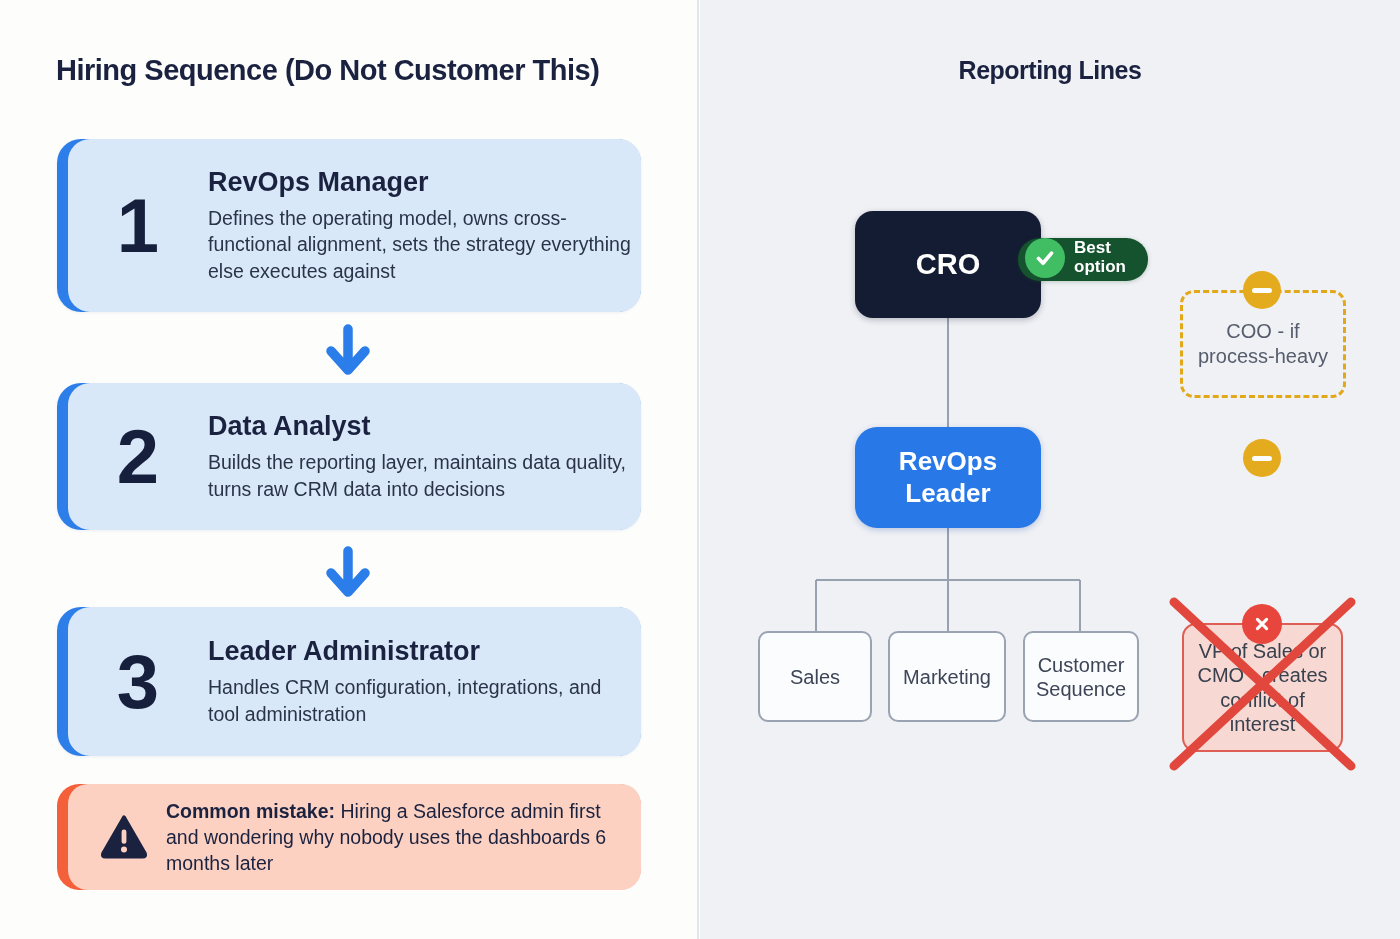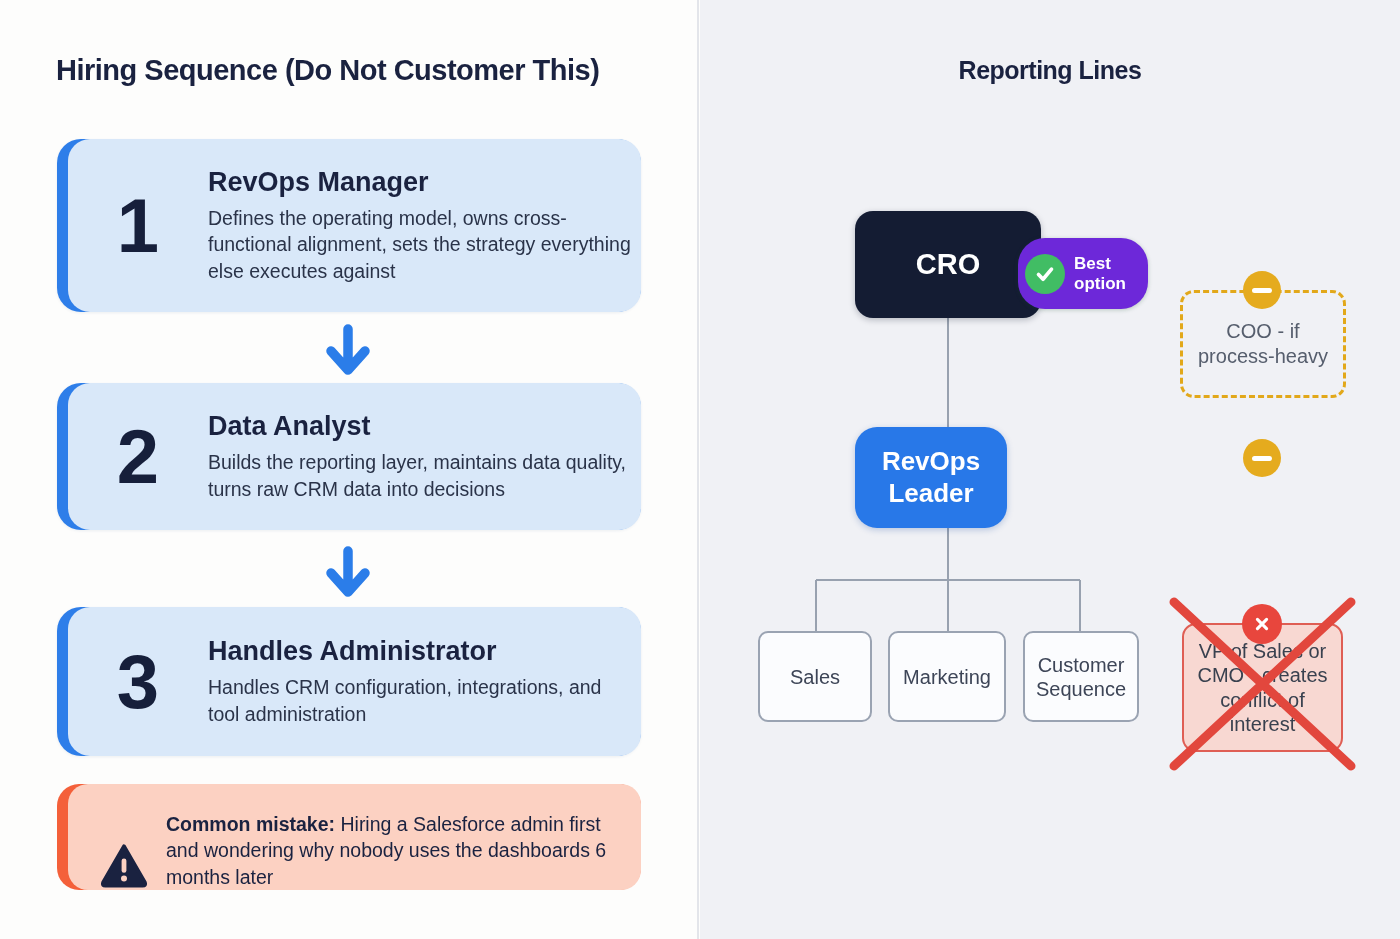--- a/index.html
+++ b/index.html
@@ -43,21 +43,21 @@
   .step-desc  { font-size:19.5px; line-height:1.34; color:#2a3349; }
 
   .seq-arrow { position:absolute; left:317px; width:62px; height:60px; }
 
   .warn-card {
     position:absolute; left:57px; top:784px; width:584px; height:106px;
     background:#f4603a; border-radius:22px; padding-left:11px; display:flex;
   }
   .warn-inner {
     flex:1; background:#fcd1c2; border-radius:20px;
-    display:flex; align-items:flex-end; padding:0 22px 0 32px;
+    display:flex; align-items:center; padding:0 22px 0 32px;
   }
   .warn-icon { flex:0 0 48px; margin-right:18px; }
   .warn-text { font-size:19.5px; line-height:1.35; color:#1a2240; }
   .warn-text b { font-weight:bold; }
 
   
   .panel-right {
     position:absolute; left:700px; top:0; width:700px; height:939px;
     background:#f0f1f5;
   }
@@ -68,35 +68,35 @@
   .org-lines { position:absolute; left:0; top:0; width:700px; height:939px; }
 
   .cro-box {
     position:absolute; left:155px; top:211px; width:186px; height:107px;
     background:#141c33; border-radius:18px;
     display:flex; align-items:center; justify-content:center;
     color:#ffffff; font-size:29px; font-weight:bold;
     box-shadow:0 2px 6px rgba(10,20,40,0.25);
   }
   .best-badge {
-    position:absolute; left:318px; top:238px; height:71px;
-    background:#6d28d9; border-radius:27px;
-    display:flex; align-items:center; padding:0 16px 0 7px;
+    position:absolute; left:318px; top:238px; height:43px;
+    background:#14532d; border-radius:27px;
+    display:flex; padding:0 16px 0 7px;
     box-shadow:0 1px 4px rgba(20,80,40,0.25);
   }
   .best-badge .check-circle {
     width:40px; height:40px; border-radius:50%; background:#41bd64;
     display:flex; align-items:center; justify-content:center; margin-right:9px;
   }
   .best-badge .label {
     color:#ffffff; font-size:17px; font-weight:bold; line-height:1.12;
     width:58px;
   }
   .revops-box {
-    position:absolute; left:155px; top:427px; width:152px; height:101px;
+    position:absolute; left:155px; top:427px; width:186px; height:101px;
     background:#2878e8; border-radius:22px;
     display:flex; align-items:center; justify-content:center; text-align:center;
     color:#ffffff; font-size:26px; font-weight:bold; line-height:1.22;
     padding:0 30px; box-shadow:0 2px 6px rgba(20,70,160,0.25);
   }
   .dept-box {
     position:absolute; top:631px; height:91px;
     background:#fbfcfe; border:2px solid #9aa3b2; border-radius:10px;
     display:flex; align-items:center; justify-content:center; text-align:center;
     color:#3d4557; font-size:20px; line-height:1.2; padding:0 8px;
@@ -167,21 +167,21 @@
     </div>
 
     <svg class="seq-arrow" style="top:545px;" viewBox="0 0 62 60">
       <path d="M31 6 V42 M14 28 L31 47 L48 28" stroke="#2b7de9" stroke-width="9.5" fill="none" stroke-linecap="round" stroke-linejoin="round"></path>
     </svg>
 
     <div class="step-card" style="top:607px; height:149px;">
       <div class="step-inner">
         <div class="step-number">3</div>
         <div class="step-text">
-          <div class="step-title">Handles Administrator</div>
+          <div class="step-title">Leader Administrator</div>
           <div class="step-desc">Handles CRM configuration, integrations, and tool administration</div>
         </div>
       </div>
     </div>
 
     <div class="warn-card">
       <div class="warn-inner">
         <svg class="warn-icon" viewBox="0 0 24 24" width="48" height="48">
           <path d="M12 2.2 L22.4 20.2 Q23 21.8 21.3 21.8 L2.7 21.8 Q1 21.8 1.6 20.2 Z" fill="#1a2240" stroke="#1a2240" stroke-width="2" stroke-linejoin="round"></path>
           <rect x="10.8" y="8.2" width="2.4" height="7.2" rx="1.2" fill="#fcd1c2"></rect>

